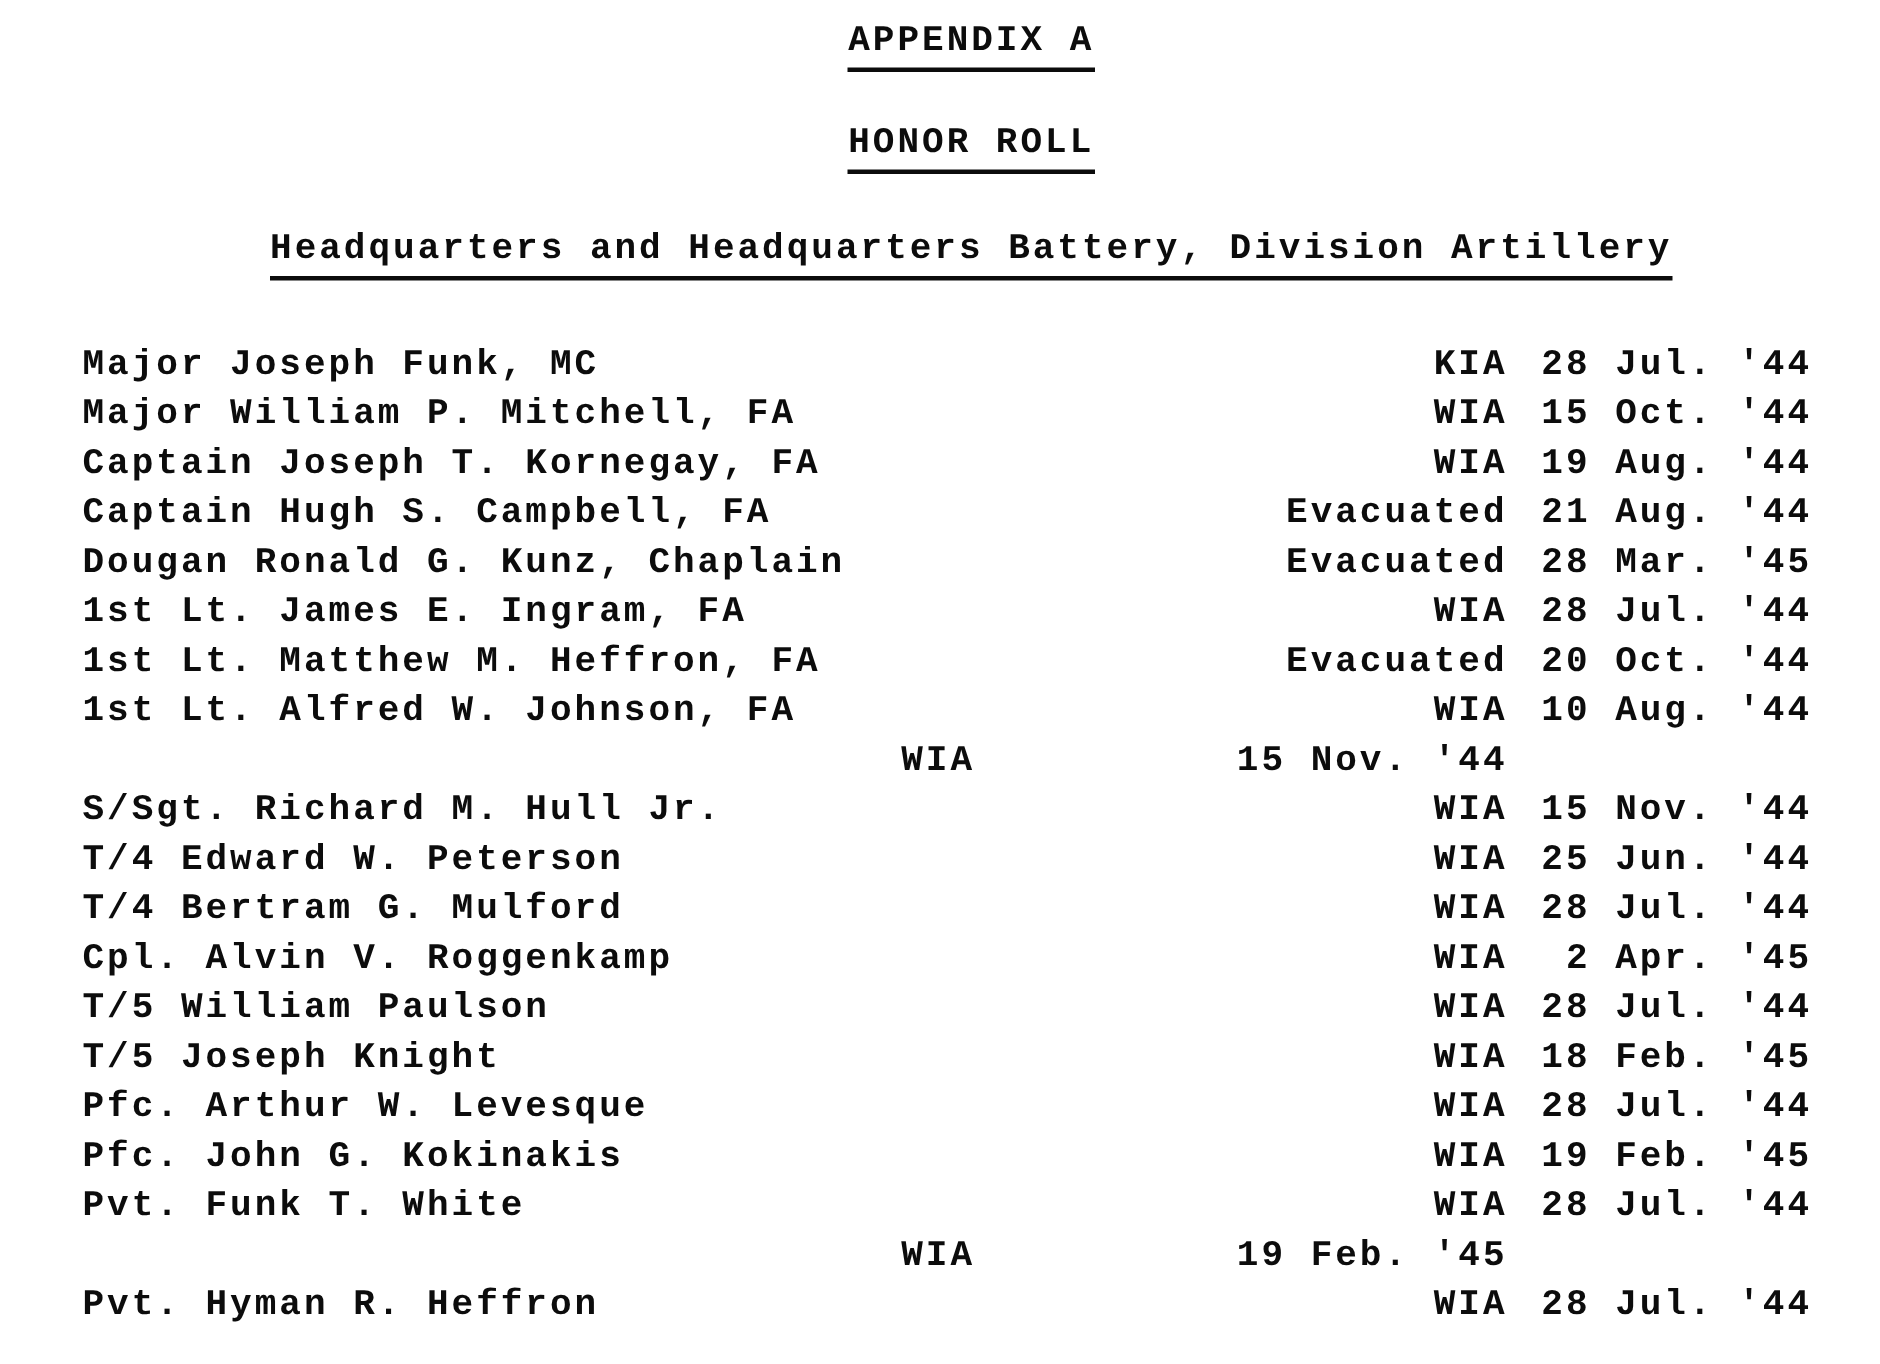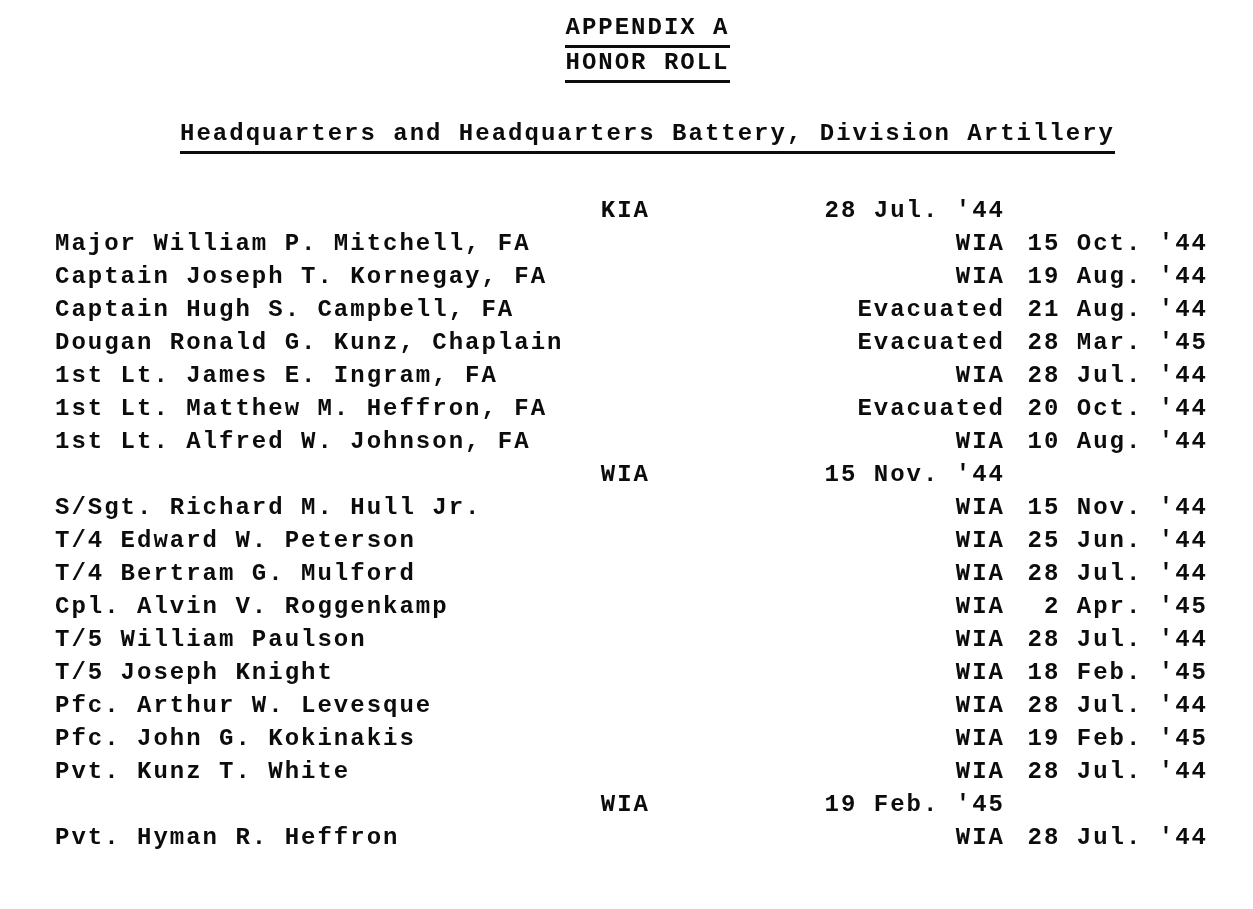--- a/index.html
+++ b/index.html
@@ -19,21 +19,21 @@
     letter-spacing: 2px;
     overflow: hidden;
   }
   .heading-block {
     text-align: center;
     
     padding-left: 42px;
   }
   .title-line { line-height: 30px; }
   .title-line.first { padding-top: 13px; }
-  .title-line.sub   { }
+  .title-line.sub   { margin-top: 33px; }
   .title-line.sect  { margin-top: 36px; }
   .u {
     display: inline-block;
     padding-bottom: 2px;
     border-bottom: 3px solid #0c0c0c;
     white-space: pre;
   }
   .roll {
     margin-top: 40px;
   }
@@ -59,34 +59,34 @@
     </div>
     <div class="title-line sub">
       <span class="u">HONOR ROLL</span>
     </div>
     <div class="title-line sect">
       <span class="u">Headquarters and Headquarters Battery, Division Artillery</span>
     </div>
   </div>
 
   <div class="roll" id="roll-list">
-      <div class="row"><span class="cell-status">KIA</span><span class="cell-date">28 Jul. '44</span></div>
+      <div class="row"><span class="cell-name">Major Joseph Funk, MC</span><span class="cell-status">KIA</span><span class="cell-date">28 Jul. '44</span></div>
       <div class="row"><span class="cell-name">Major William P. Mitchell, FA</span><span class="cell-status">WIA</span><span class="cell-date">15 Oct. '44</span></div>
       <div class="row"><span class="cell-name">Captain Joseph T. Kornegay, FA</span><span class="cell-status">WIA</span><span class="cell-date">19 Aug. '44</span></div>
       <div class="row"><span class="cell-name">Captain Hugh S. Campbell, FA</span><span class="cell-status">Evacuated</span><span class="cell-date">21 Aug. '44</span></div>
       <div class="row"><span class="cell-name">Dougan Ronald G. Kunz, Chaplain</span><span class="cell-status">Evacuated</span><span class="cell-date">28 Mar. '45</span></div>
       <div class="row"><span class="cell-name">1st Lt. James E. Ingram, FA</span><span class="cell-status">WIA</span><span class="cell-date">28 Jul. '44</span></div>
       <div class="row"><span class="cell-name">1st Lt. Matthew M. Heffron, FA</span><span class="cell-status">Evacuated</span><span class="cell-date">20 Oct. '44</span></div>
       <div class="row"><span class="cell-name">1st Lt. Alfred W. Johnson, FA</span><span class="cell-status">WIA</span><span class="cell-date">10 Aug. '44</span></div>
       <div class="row"><span class="cell-status">WIA</span><span class="cell-date">15 Nov. '44</span></div>
       <div class="row"><span class="cell-name">S/Sgt. Richard M. Hull Jr.</span><span class="cell-status">WIA</span><span class="cell-date">15 Nov. '44</span></div>
       <div class="row"><span class="cell-name">T/4 Edward W. Peterson</span><span class="cell-status">WIA</span><span class="cell-date">25 Jun. '44</span></div>
       <div class="row"><span class="cell-name">T/4 Bertram G. Mulford</span><span class="cell-status">WIA</span><span class="cell-date">28 Jul. '44</span></div>
       <div class="row"><span class="cell-name">Cpl. Alvin V. Roggenkamp</span><span class="cell-status">WIA</span><span class="cell-date"> 2 Apr. '45</span></div>
       <div class="row"><span class="cell-name">T/5 William Paulson</span><span class="cell-status">WIA</span><span class="cell-date">28 Jul. '44</span></div>
       <div class="row"><span class="cell-name">T/5 Joseph Knight</span><span class="cell-status">WIA</span><span class="cell-date">18 Feb. '45</span></div>
       <div class="row"><span class="cell-name">Pfc. Arthur W. Levesque</span><span class="cell-status">WIA</span><span class="cell-date">28 Jul. '44</span></div>
       <div class="row"><span class="cell-name">Pfc. John G. Kokinakis</span><span class="cell-status">WIA</span><span class="cell-date">19 Feb. '45</span></div>
-      <div class="row"><span class="cell-name">Pvt. Kunz T. White</span><span class="cell-status">WIA</span><span class="cell-date">28 Jul. '44</span></div>
+      <div class="row"><span class="cell-name">Pvt. Funk T. White</span><span class="cell-status">WIA</span><span class="cell-date">28 Jul. '44</span></div>
       <div class="row"><span class="cell-status">WIA</span><span class="cell-date">19 Feb. '45</span></div>
       <div class="row"><span class="cell-name">Pvt. Hyman R. Heffron</span><span class="cell-status">WIA</span><span class="cell-date">28 Jul. '44</span></div>
     </div>
 </div>
 
 </body></html>

